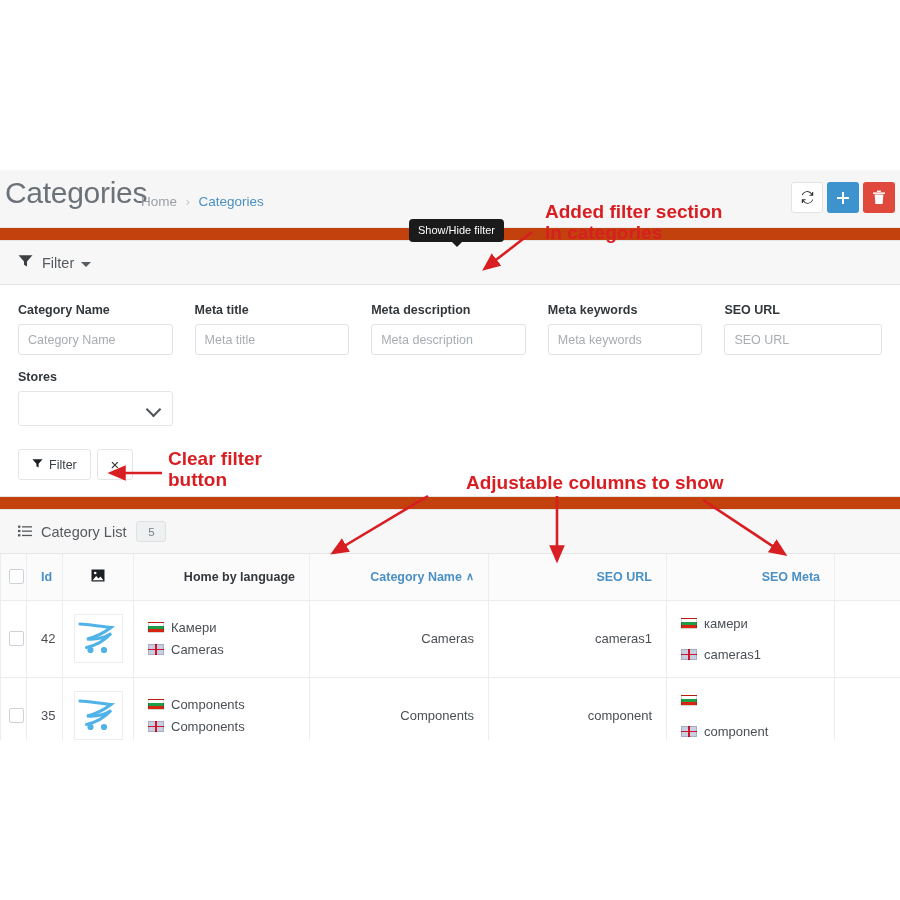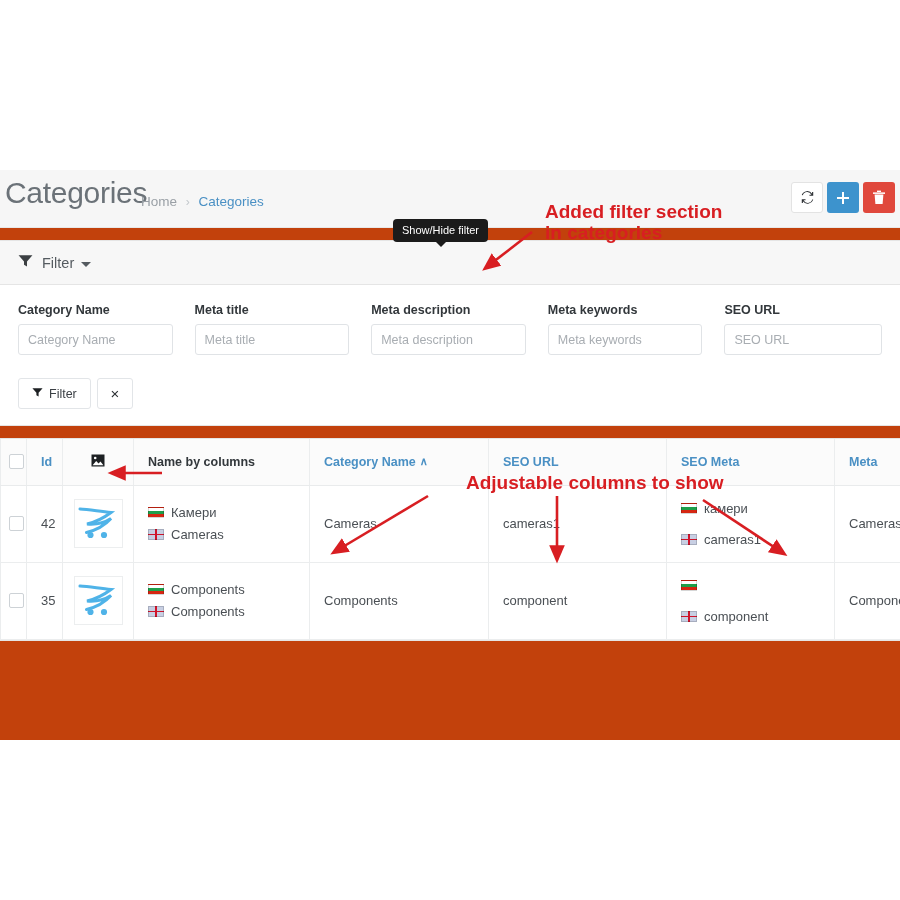--- a/index.html
+++ b/index.html
@@ -79,21 +79,21 @@
     box-sizing: border-box;
   }
   .hbtn.refresh { background: #ffffff; border-color: #e3e3e3; }
   .hbtn.add     { background: #3d93cd; }
   .hbtn.del     { background: #e0483c; }
   .hbtn svg { display: block; }
 
   
   .tooltip {
     position: absolute;
-    left: 393px;
+    left: 409px;
     top: 219px;
     background: #1b1b1b;
     color: #ffffff;
     font-size: 11px;
     padding: 5px 9px 6px;
     border-radius: 4px;
     white-space: nowrap;
     z-index: 40;
   }
   .tooltip::after {
@@ -231,21 +231,21 @@
   table.grid {
     border-collapse: collapse;
     table-layout: fixed;
     width: 1060px;
     font-size: 13px;
   }
   table.grid th, table.grid td {
     border: 1px solid #ebedee;
     border-top: none;
     padding: 0 14px;
-    text-align: left;
+    text-align: right;
     vertical-align: middle;
     box-sizing: border-box;
   }
   table.grid th {
     height: 46px;
     background: #fbfbfb;
     font-size: 12.5px;
     font-weight: bold;
     color: #33383c;
     border-bottom: 1px solid #e9ebec;
@@ -419,57 +419,80 @@
             <label class="field-label">Meta keywords</label>
             <input class="field-input" type="text" placeholder="Meta keywords" style="">
           </div>
 
           <div class="field wide">
             <label class="field-label">SEO URL</label>
             <input class="field-input" type="text" placeholder="SEO URL" style="">
           </div>
         </div>
 
+        <div class="stores-block">
+          <label class="field-label">Stores</label>
+          <div class="select-wrap">
+            <div class="select-box">
+              <span></span>
+            </div>
+            <span class="select-chev"></span>
+          </div>
+        </div>
 
         <div class="filter-actions">
           <div class="btn-filter">
             <span class="fn-ico">
               <svg width="11" height="11" viewBox="0 0 16 14">
                 <path d="M0.6 0.8h14.8L9.6 7.4v5.4L6.4 11V7.4z" fill="#1d2023"></path>
               </svg>
             </span>
             <span>Filter</span>
           </div>
           <div class="btn-clear">
             <span>×</span>
           </div>
         </div>
       </div>
     </div>
 
     <div class="panel">
+      <div class="panel-head">
+        <span>
+          <svg width="14" height="12" viewBox="0 0 14 12">
+            <rect x="0" y="0.6" width="2.4" height="2.2" fill="#55595d"></rect>
+            <rect x="0" y="4.9" width="2.4" height="2.2" fill="#55595d"></rect>
+            <rect x="0" y="9.2" width="2.4" height="2.2" fill="#55595d"></rect>
+            <rect x="4" y="1.2" width="10" height="1.3" fill="#55595d"></rect>
+            <rect x="4" y="5.5" width="10" height="1.3" fill="#55595d"></rect>
+            <rect x="4" y="9.8" width="10" height="1.3" fill="#55595d"></rect>
+          </svg>
+        </span>
+        <span class="ph-label">Category List</span>
+        <span class="count-badge">5</span>
+      </div>
 
       <div class="table-wrap">
         <table class="grid">
           <thead>
             <tr>
               <th class="col-chk">
                 <span class="row-chk"></span>
               </th>
               <th class="col-id sortable">Id</th>
               <th class="col-img">
                 <span>
                   <svg width="14" height="13" viewBox="0 0 14 13">
                     <rect x="0.5" y="0.5" width="13" height="12" fill="#1d2023"></rect>
                     <circle cx="4.2" cy="4" r="1.3" fill="#ffffff"></circle>
                     <path d="M1.6 11.3l3.6-4.4 2.3 2.6 2-2.1 2.9 3.9z" fill="#ffffff"></path>
                   </svg>
                 </span>
               </th>
-              <th class="col-name">Name by columns</th>
+              <th class="col-name">Home by language</th>
               <th class="col-cat sortable">
                 <span>Category Name</span><span class="sort-caret">∧</span>
               </th>
               <th class="col-seo sortable">SEO URL</th>
               <th class="col-seos sortable">SEO Meta</th>
               <th class="col-meta sortable">Meta</th>
             </tr>
           </thead>
           <tbody>
 
@@ -577,15 +600,17 @@
 
     <line x1="162" y1="473" x2="120" y2="473" stroke="#d81e22" stroke-width="2.6" marker-end="url(#ah)"></line>
 
     <line x1="428" y1="496" x2="341" y2="548" stroke="#d81e22" stroke-width="2.6" marker-end="url(#ah)"></line>
     <line x1="557" y1="496" x2="557" y2="551" stroke="#d81e22" stroke-width="2.6" marker-end="url(#ah)"></line>
     <line x1="703" y1="500" x2="777" y2="549" stroke="#d81e22" stroke-width="2.6" marker-end="url(#ah)"></line>
   </svg>
 
   <div class="anno anno-a">Added filter section
 in categories</div>
+  <div class="anno anno-b">Clear filter
+button</div>
   <div class="anno anno-c">Adjustable columns to show</div>
 
 </div>
 
 </body></html>

